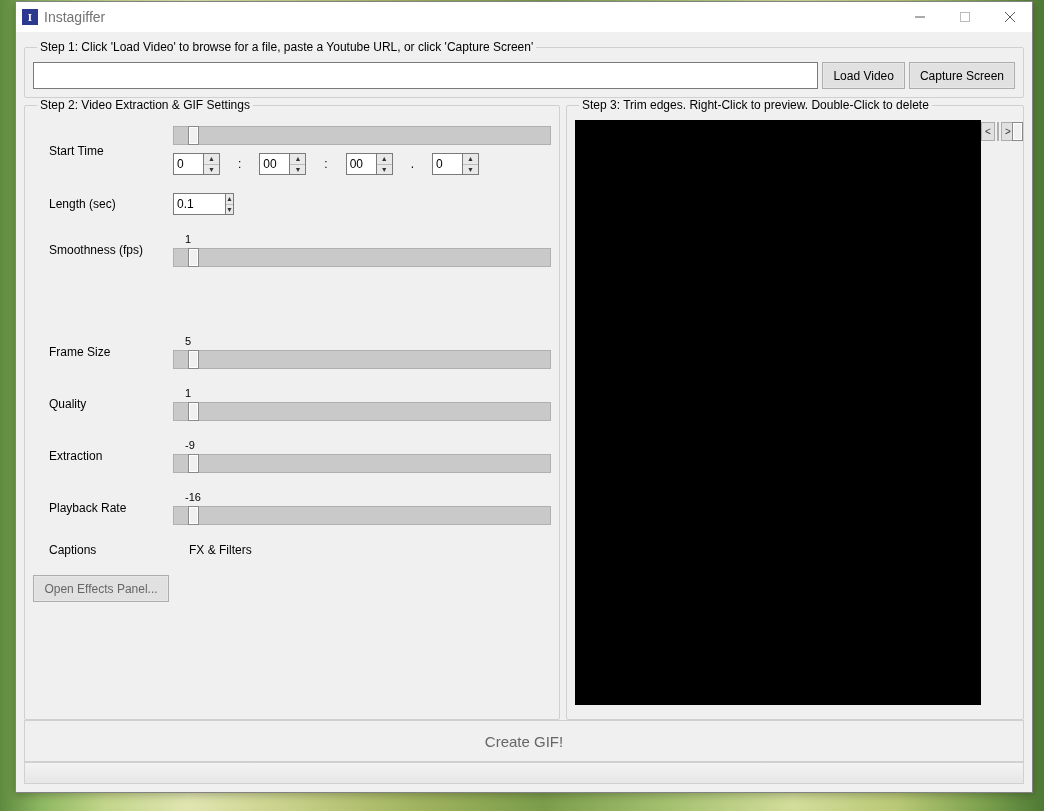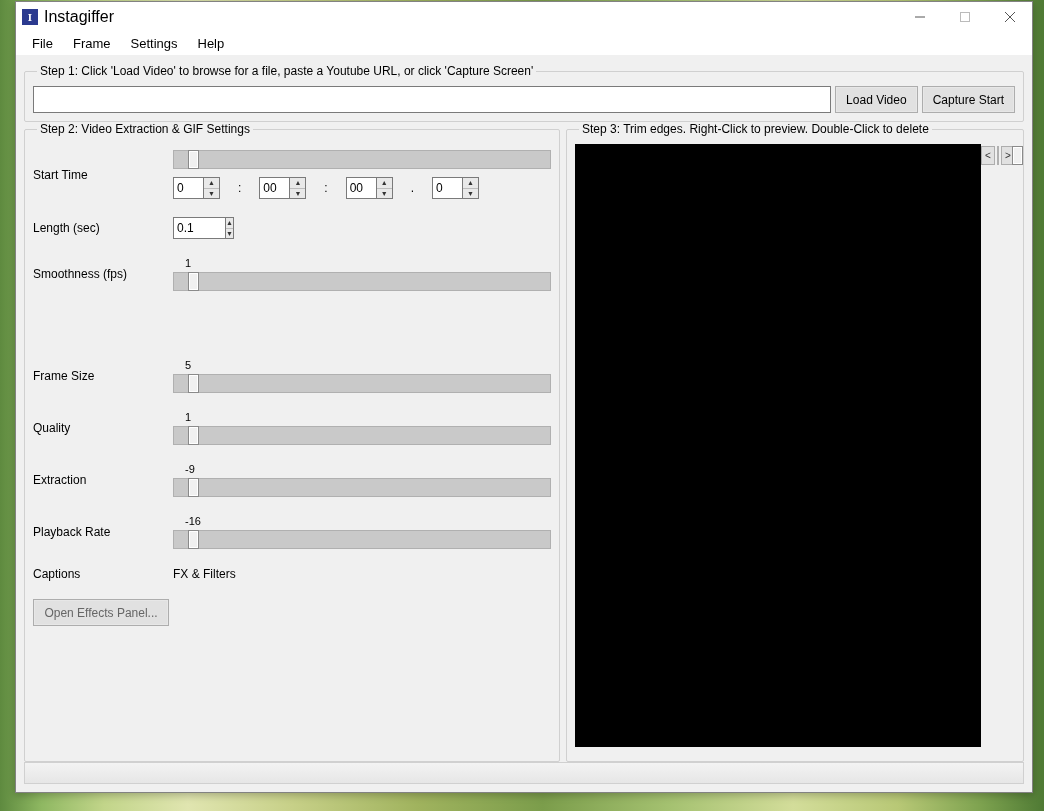--- a/index.html
+++ b/index.html
@@ -31,21 +31,21 @@
   .app-icon {
     width: 16px; height: 16px;
     background: #2b3a8f;
     color: #fff;
     font-weight: bold;
     font-size: 11px;
     display: flex; align-items: center; justify-content: center;
     margin-right: 6px;
     font-family: Georgia, serif;
   }
-  .title-text { color: #000000; font-size: 16px; flex: 0 0 auto; }
+  .title-text { color: #737373; font-size: 14px; flex: 0 0 auto; }
   .title-spacer { flex: 1; }
   .win-btn {
     width: 45px; height: 29px;
     display: flex; align-items: center; justify-content: center;
     color: #555;
   }
   .win-btn svg { width: 10px; height: 10px; }
   .win-btn.max { color: #bbb; }
   .menubar {
     height: 24px;
@@ -127,21 +127,21 @@
     display: flex; align-items: center; justify-content: center;
     color: #333;
   }
   .settings-grid {
     display: grid;
     grid-template-columns: 140px 1fr;
     row-gap: 18px;
     align-items: center;
     margin-top: 6px;
   }
-  .setting-label { font-size: 12px; color: #000; }
+  .setting-label { font-size: 12px; color: #000; margin-left: 16px; }
   .slider-col { display:flex; flex-direction:column; align-items:flex-start; }
   .slider-value {
     font-size: 11px;
     color: #000;
     margin-left: 12px;
     margin-bottom: 2px;
     height: 13px;
   }
   .hslider {
     width: 100%;
@@ -269,35 +269,29 @@
         </svg>
     </div>
     <div class="win-btn close" title="Close">
       <svg viewBox="0 0 10 10">
           <line x1="0" y1="0" x2="10" y2="10" stroke="currentColor" stroke-width="1"></line>
           <line x1="10" y1="0" x2="0" y2="10" stroke="currentColor" stroke-width="1"></line>
         </svg>
     </div>
   </div>
 
-  <div class="menubar">
-    <div class="menu-item">File</div>
-    <div class="menu-item">Frame</div>
-    <div class="menu-item">Settings</div>
-    <div class="menu-item">Help</div>
-  </div>
 
   <div class="client">
 
     <fieldset class="groupbox">
       <legend>Step 1: Click 'Load Video' to browse for a file, paste a Youtube URL, or click 'Capture Screen'</legend>
       <div class="step1-inner">
         <input class="url-input" type="text" value="" style="">
         <button class="win-button">Load Video</button>
-        <button class="win-button">Capture Start</button>
+        <button class="win-button">Capture Screen</button>
       </div>
     </fieldset>
 
     <div class="mid-row">
 
       <fieldset class="groupbox step2">
         <legend>Step 2: Video Extraction &amp; GIF Settings</legend>
 
         <div class="settings-grid">
 
@@ -412,17 +406,20 @@
           <div class="navbtn">&lt;</div>
           <div class="hslider" style="max-width:none;flex:1">
               <div class="thumb" style="left:14px"></div>
             </div>
           <div class="navbtn">&gt;</div>
         </div>
       </fieldset>
 
     </div>
 
+    <div class="create-row">
+      <button class="create-btn">Create GIF!</button>
+    </div>
 
     <div class="statusbar"></div>
 
   </div>
 </div>
 
 </body></html>

